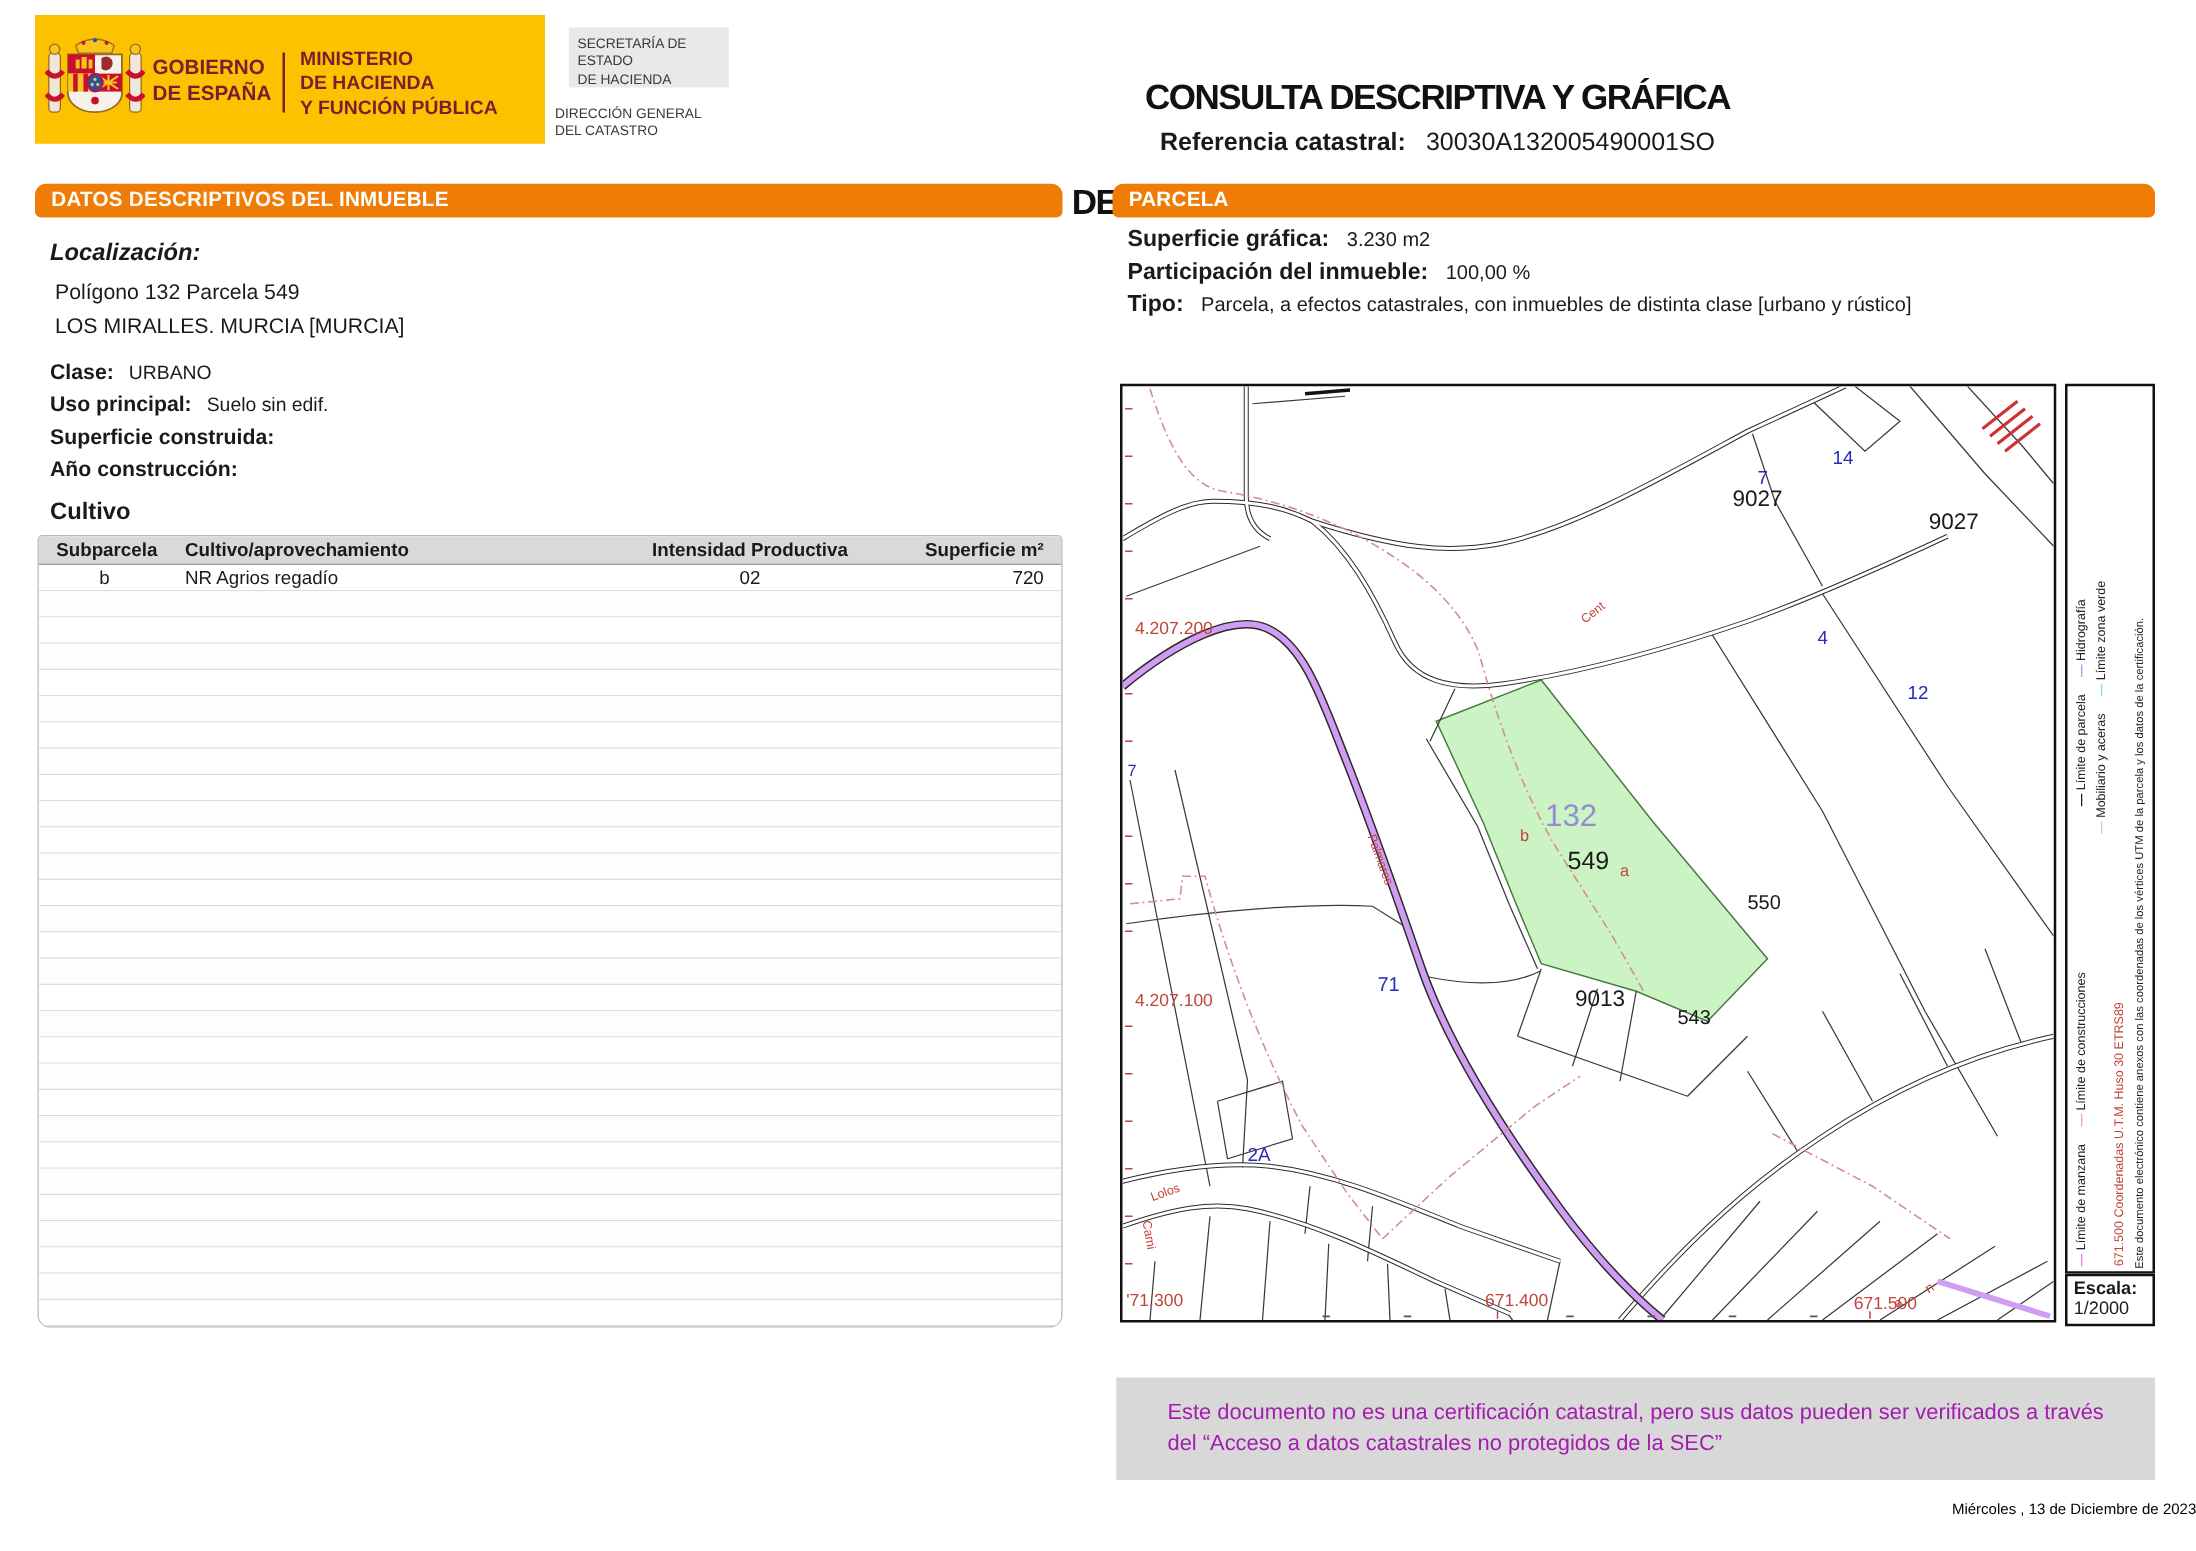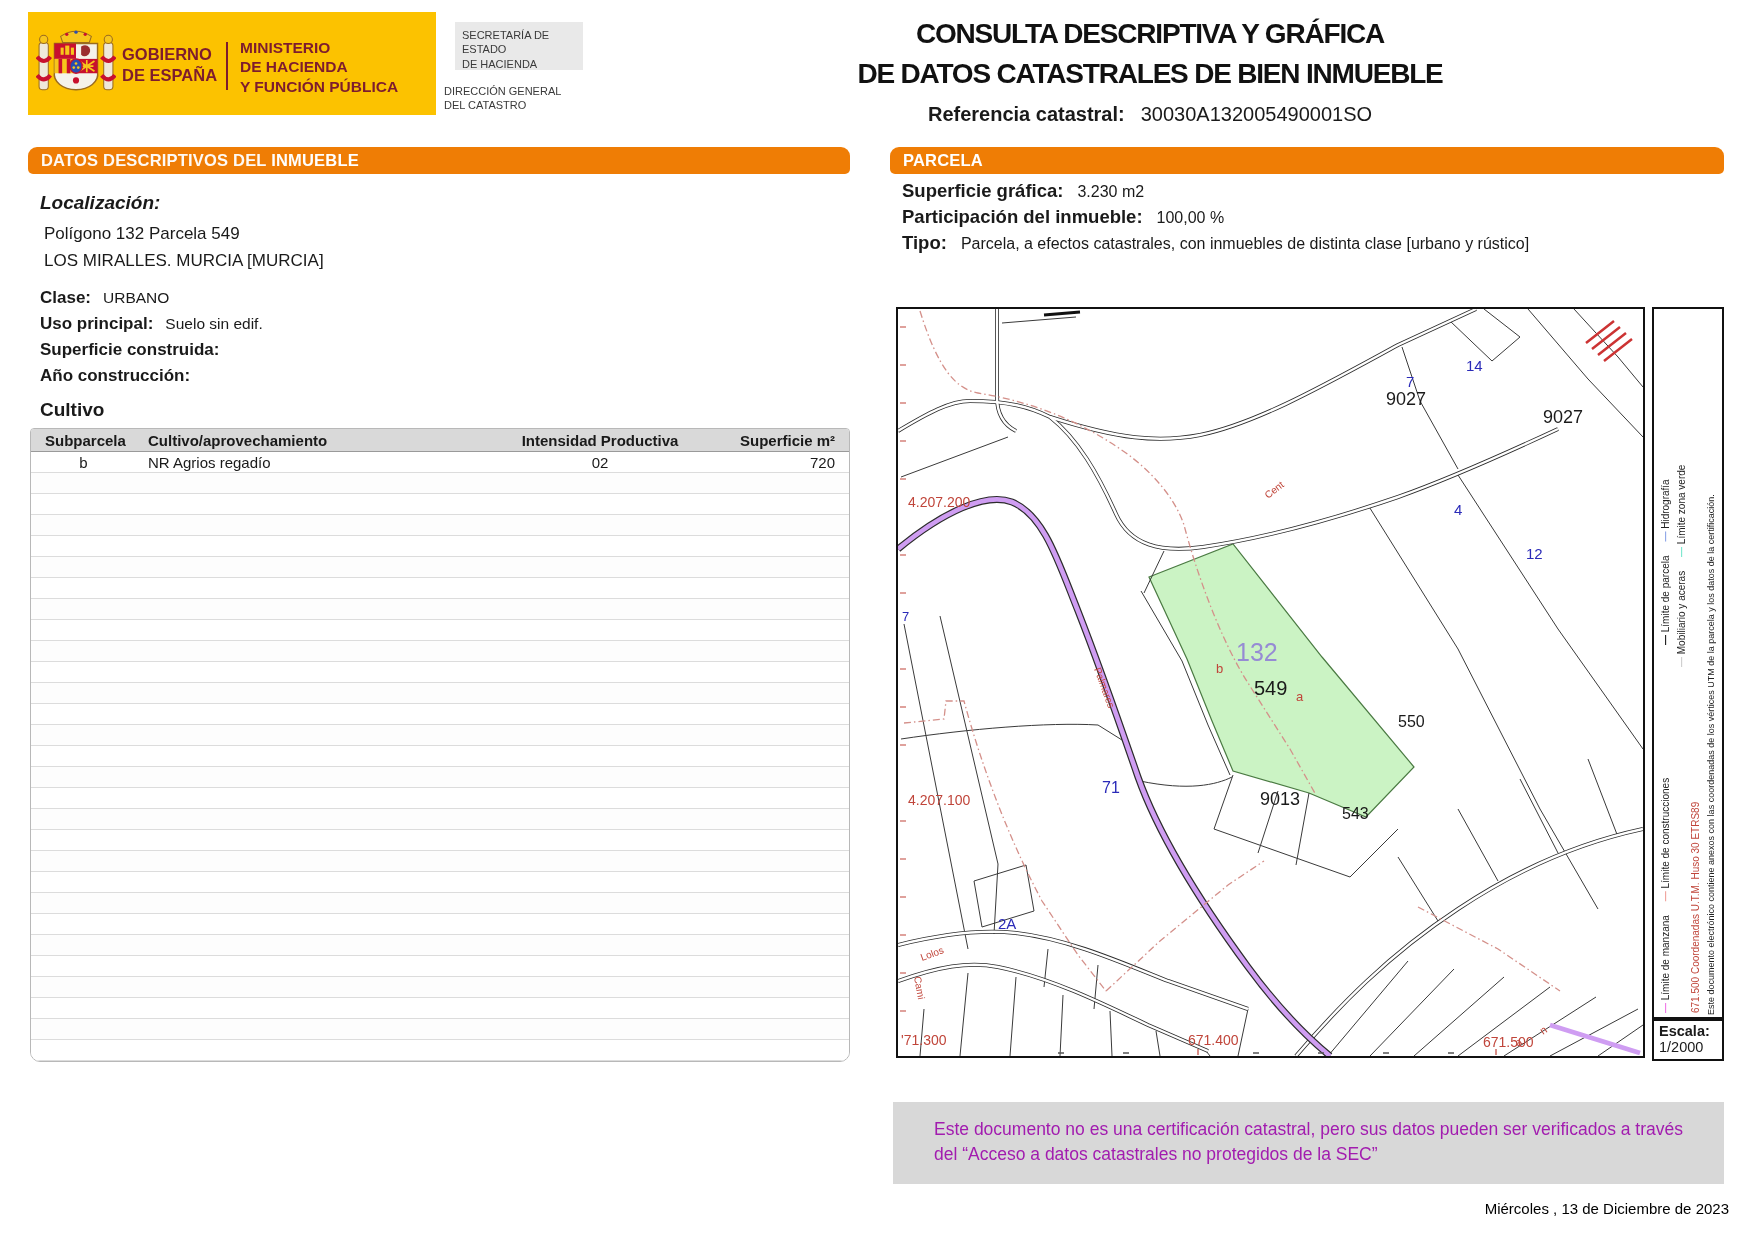--- a/index.html
+++ b/index.html
@@ -10,21 +10,21 @@
   .logo-block{position:absolute;left:28px;top:12px;width:408px;height:103px;background:#fcc200;}
   .arms{position:absolute;left:8px;top:14px;}
   .gov-text{position:absolute;left:94px;top:32px;font-weight:bold;font-size:16.5px;line-height:1.25;color:#7d1c2e;}
   .logo-divider{position:absolute;left:198px;top:30px;width:2px;height:48px;background:#7d1c2e;}
   .min-text{position:absolute;left:212px;top:26px;font-weight:bold;font-size:15.5px;line-height:1.25;color:#7d1c2e;}
   .secretary-box{position:absolute;left:455px;top:22px;width:128px;height:48px;background:#e9e9e9;
                  font-size:11px;line-height:1.3;color:#3a3a3a;padding:6px 0 0 7px;box-sizing:border-box;}
   .directorate{position:absolute;left:444px;top:84px;font-size:11px;line-height:1.3;color:#3a3a3a;}
 
   .title-wrap{position:absolute;left:840px;top:14px;width:620px;text-align:center;}
-  .doc-title{font-size:28px;font-weight:bold;letter-spacing:-1.2px;line-height:1.42;color:#111;}
+  .doc-title{font-size:28px;font-weight:bold;letter-spacing:-1.2px;line-height:1.42;color:#111;margin-top:44px;}
   .ref-row{position:absolute;left:840px;top:103px;width:620px;text-align:center;font-size:20px;}
   .ref-row .lab{font-weight:bold;margin-right:16px;}
 
   
   .sec-bar{position:absolute;height:27px;background:#ef7d05;border-radius:9px 9px 5px 5px;
            color:#fff;font-size:16.5px;line-height:27px;padding-left:13px;box-sizing:border-box;letter-spacing:.2px;font-weight:bold;}
   .sec-bar .light{font-weight:bold;opacity:.96;}
   #bar-left{left:28px;top:147px;width:822px;}
   #bar-right{left:890px;top:147px;width:834px;}
 
@@ -82,21 +82,21 @@
 
   #escala-box{position:absolute;left:1652px;top:1019px;width:72px;height:42px;border:2px solid #111;
               box-sizing:border-box;background:#fff;padding:2px 5px;}
   #escala-box .lab{font-weight:bold;font-size:14.5px;display:block;}
   #escala-box .val{font-size:14.5px;display:block;}
 
   
   #disclaimer{position:absolute;left:893px;top:1102px;width:831px;height:82px;background:#d8d8d8;
               box-sizing:border-box;padding:15px 41px;font-size:17.5px;line-height:1.45;color:#a21caf;}
   #disclaimer .inner{width:766px;}
-  #doc-date{position:absolute;right:28px;top:1200px;font-size:15px;color:#000;}
+  #doc-date{position:absolute;right:0;top:1200px;font-size:12px;color:#000;}
 </style>
 </head>
 <body>
 
 <div class="logo-block">
   <span class="arms">
     <svg width="80" height="74" viewBox="0 0 78 72">
       <rect x="3" y="16" width="9" height="46" rx="3" fill="#efe8da" stroke="#9a6b1f" stroke-width="1"></rect>
       <rect x="66" y="16" width="9" height="46" rx="3" fill="#efe8da" stroke="#9a6b1f" stroke-width="1"></rect>
       <circle cx="7.5" cy="13" r="4" fill="#f7c61c" stroke="#9a6b1f" stroke-width="1"></circle>

